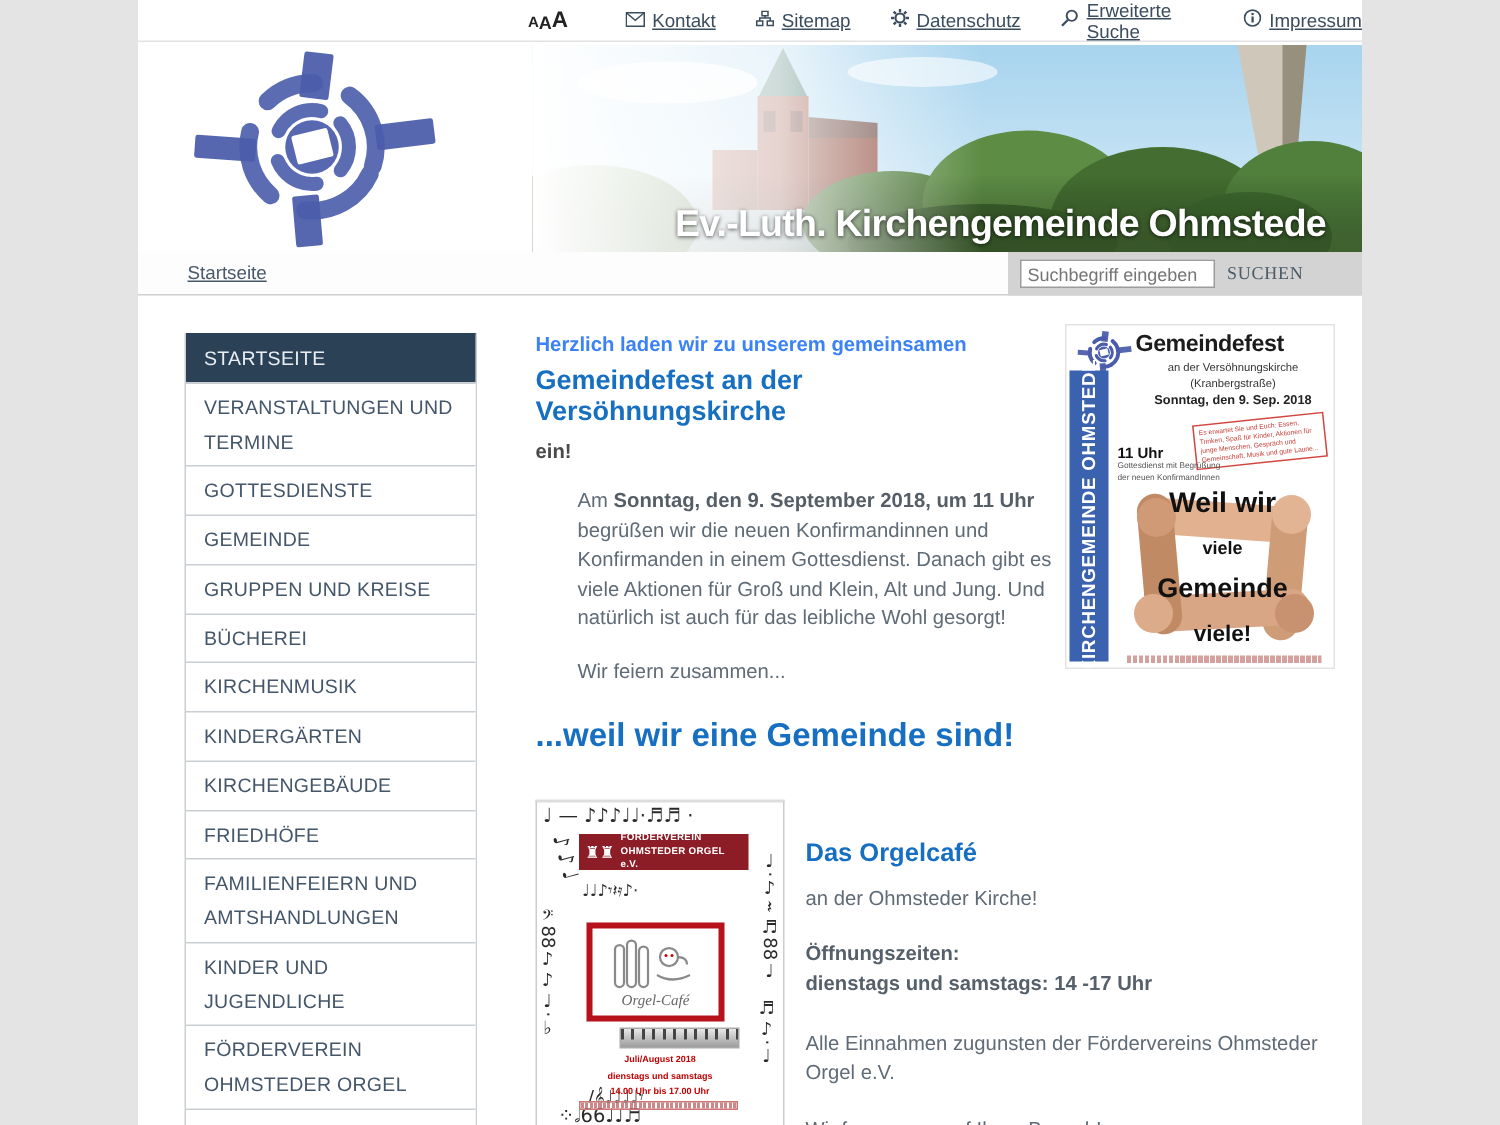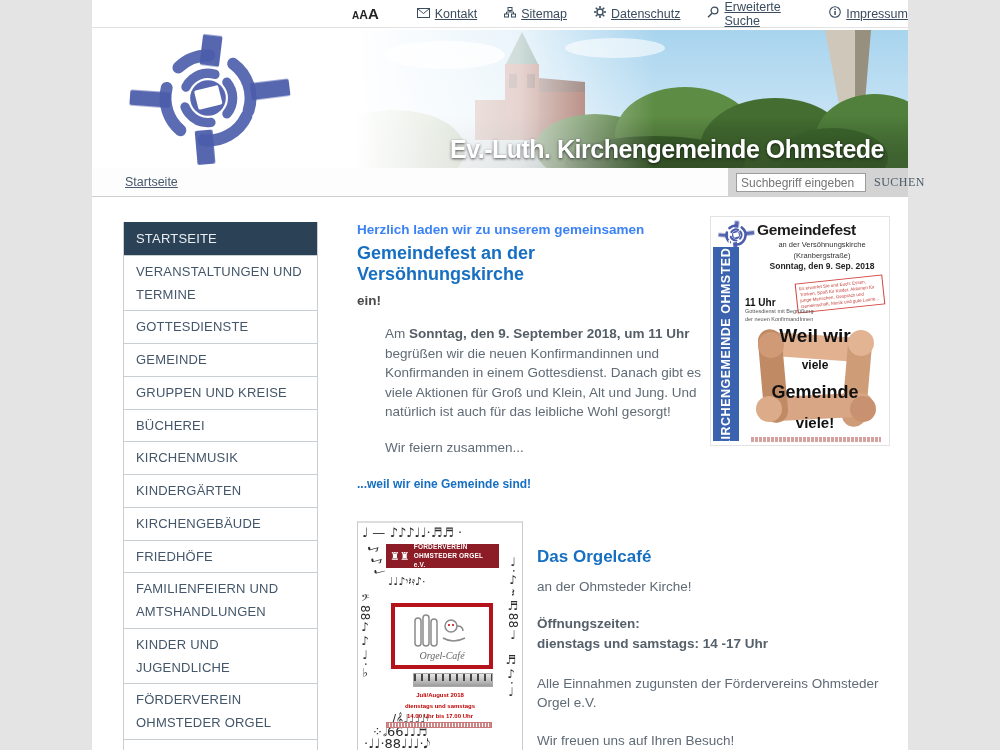--- a/index.html
+++ b/index.html
@@ -18,41 +18,41 @@
 
   
   .header { position:relative; height:140px; background:#fff; }
   .logo { position:absolute; left:31px; top:2px; }
   .photo { position:absolute; right:0; top:2px; width:553px; height:138px; overflow:hidden; }
   .site-title { position:absolute; right:24px; bottom:4px; color:#fff; font-size:25px; font-weight:bold; letter-spacing:-0.5px; text-shadow:0 1px 3px rgba(0,0,0,.65); white-space:nowrap;padding-left:34px; }
 
   
   .crumbbar { position:relative; height:29px; border-bottom:1px solid #cfcfcf; background:#fdfdfd; }
   .crumb { position:absolute; left:33px; top:7px; font-size:12.5px; color:#47596b; text-decoration:underline; cursor:pointer; }
-  .searchbox { position:absolute; right:0; top:0; width:180px; height:29px; background:#d3d3d3; display:flex; align-items:center; padding:0 8px; gap:8px; }
+  .searchbox { position:absolute; right:0; top:0; width:236px; height:29px; background:#d3d3d3; display:flex; align-items:center; padding:0 8px; gap:8px; }
   .searchbox input { width:130px; height:19px; border:1px solid #9c9c9c; background:#fff; font-size:12px; padding:0 4px; color:#333; font-family:"Liberation Sans", sans-serif; }
   .search-btn { font-family:"Liberation Serif", serif; font-size:12px; color:#4a5a66; letter-spacing:.5px; cursor:pointer; }
 
   
   .main { position:relative; padding:25px 0 0 0; }
 
   
   .sidebar { position:absolute; left:31px; top:25px; width:195px; }
   .menu { border:1px solid #c9ced3; border-top:none; background:#fff; }
   .menu-item { border-top:1px solid #c9ced3; padding:5px 12px 4px; font-size:13px; line-height:1.75; color:#44566a; letter-spacing:.2px; cursor:pointer; background:#fff; }
   .menu-item.active { background:#2b4156; color:#e9eef3; border-top:1px solid #2b4156; }
 
   
   .content { margin-left:265px; width:533px; }
   .intro-bold { font-size:13.5px; font-weight:bold; color:#3b82f6; margin-bottom:6px; }
   h1.headline { font-size:18px; font-weight:bold; color:#176fc1; margin:2px 0 8px; }
   .ein { font-size:13.5px; font-weight:bold; color:#4a4a4a; margin-bottom:16px; }
   .para { font-size:13.5px; line-height:1.45; color:#5f6b76; width:345px; margin-bottom:16px;margin-left:28px; }
   .para b { color:#555e66; }
-  h2.headline2 { font-size:12px; font-weight:bold; color:#176fc1; margin-top:20px; }
+  h2.headline2 { font-size:22px; font-weight:bold; color:#176fc1; margin-top:20px; }
 
   
   .poster { float:right; position:relative; width:180px; height:230px; margin:-6px 0 10px 8px; background:#fff; border:1px solid #e3e3e3; overflow:hidden; }
   .poster-banner { position:absolute; left:2px; top:30px; bottom:4px; width:26px; background:#3a62ae; display:flex; align-items:center; justify-content:center; }
   .poster-banner span { writing-mode:vertical-rl; transform:rotate(180deg); color:#fff; font-weight:bold; font-size:12.5px; letter-spacing:.5px; white-space:nowrap; }
   .poster-logo { position:absolute; left:6px; top:2px; }
   .poster-title { position:absolute; left:46px; top:4px; right:2px; text-align:left; color:#1c1c1c; font-size:15.5px; font-weight:bold; letter-spacing:-.3px; }
   .poster-sub { position:absolute; left:46px; top:22px; right:2px; text-align:center; color:#333; font-size:7.5px; line-height:1.5; }
   .poster-date { position:absolute; left:46px; top:44px; right:2px; text-align:center; color:#222; font-size:8.5px; font-weight:bold; }
   .poster-stamp { position:absolute; right:5px; top:62px; width:88px; transform:rotate(-6deg); border:1px solid #d2453f; color:#c6423c; font-size:4.5px; line-height:1.35; padding:2px 3px; }
@@ -66,21 +66,21 @@
   .slogan .s3 { font-size:18px; font-weight:bold; color:#111; }
   .slogan .s4 { font-size:15px; font-weight:bold; color:#111; }
   .poster-footer { position:absolute; left:40px; right:8px; bottom:3px; height:5px; background:repeating-linear-gradient(90deg,#c98a86 0 3px,#fff 3px 4px); opacity:.8; }
 
   
   .section2 { clear:none; margin-top:30px; display:flex; }
   .flyer { position:relative; width:166px; height:230px; border:1px solid #ccc; border-top:2px solid #ddd; background:#fff; overflow:hidden; flex:0 0 auto; }
   .flyer-head { position:absolute; left:28px; top:21px; width:113px; height:24px; background:#8c1c26; color:#fff; display:flex; align-items:center; gap:4px; padding:0 4px; }
   .flyer-head .castle { font-size:11px; color:#fff; }
   .flyer-head .ft { font-size:6.5px; font-weight:bold; line-height:1.35; letter-spacing:.2px; }
-  .flyer-frame { position:absolute; left:33px; top:80px; width:102px; height:66px; border:4px solid #b5121b; background:#fff; display:flex; flex-direction:column; align-items:center; justify-content:flex-end; }
+  .flyer-frame { position:absolute; left:33px; top:80px; width:92px; height:66px; border:4px solid #b5121b; background:#fff; display:flex; flex-direction:column; align-items:center; justify-content:flex-end; }
   .orgel-script { font-family:"Liberation Serif", serif; font-style:italic; font-size:10px; color:#666; margin-bottom:4px; }
   .keys { position:absolute; left:55px; top:150px; width:80px; height:14px; background:linear-gradient(#e8e8e8,#9c9c9c); border:1px solid #aaa; }
   .keys:before { content:""; display:block; height:7px; background:repeating-linear-gradient(90deg,#444 0 2px,transparent 2px 7px); }
   .flyer-red { position:absolute; left:0; right:0; text-align:center; color:#c00000; font-weight:bold; }
   .fr1 { top:169px; font-size:6px; } .fr2 { top:180px; font-size:6px; } .fr3 { top:190px; font-size:6px; }
   .flyer-bottom { position:absolute; left:28px; right:30px; bottom:22px; height:6px; border:1px solid #c77; background:repeating-linear-gradient(90deg,#c88 0 2px,#fff 2px 3px); }
   .doodle { position:absolute; color:#2a2a2a; font-family:"DejaVu Sans", sans-serif; }
 
   .cafetext { margin-left:14px; padding-top:26px; width:350px; }
   h2.cafe-title { font-size:17px; font-weight:bold; color:#176fc1; margin-bottom:12px; }

